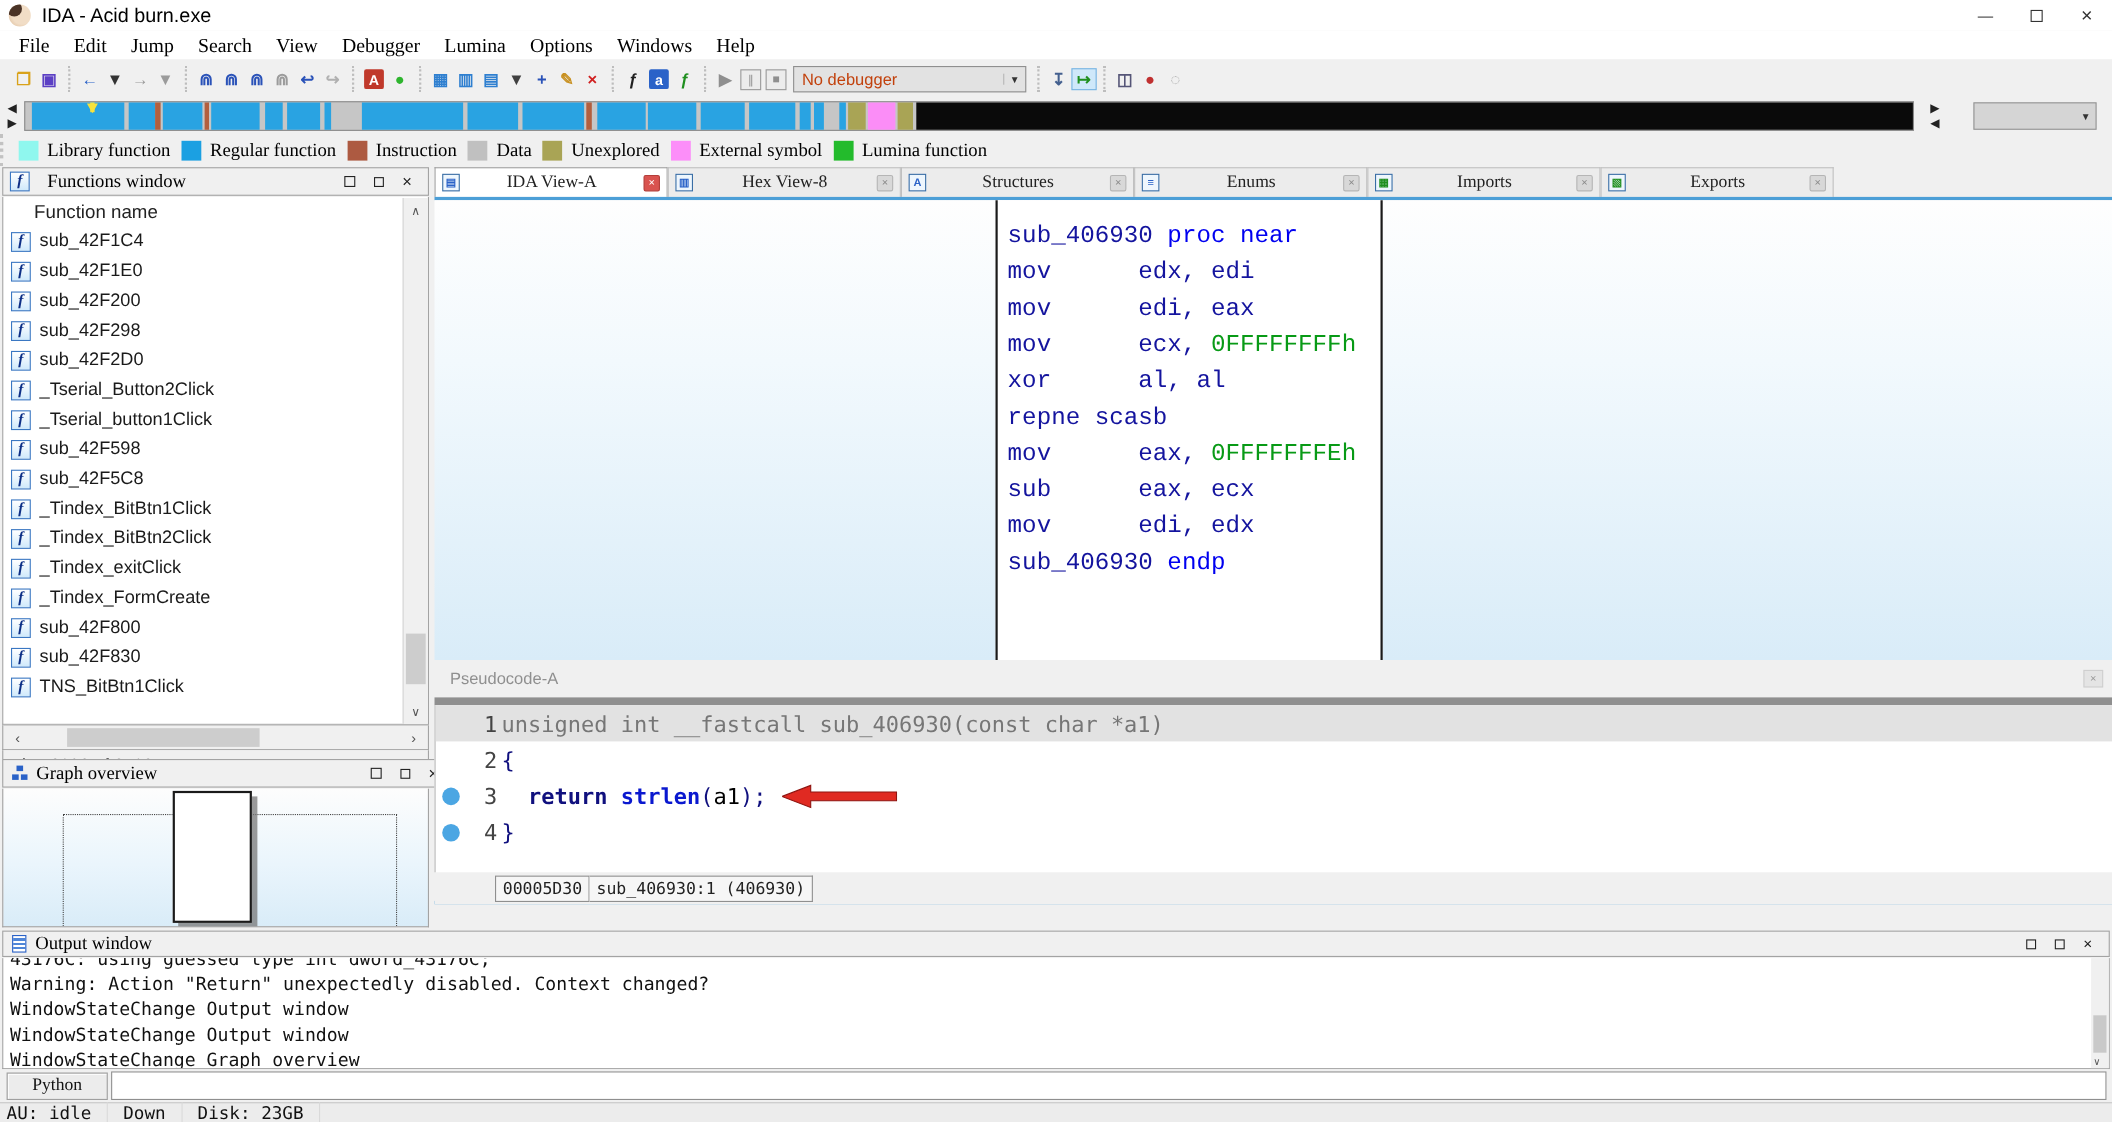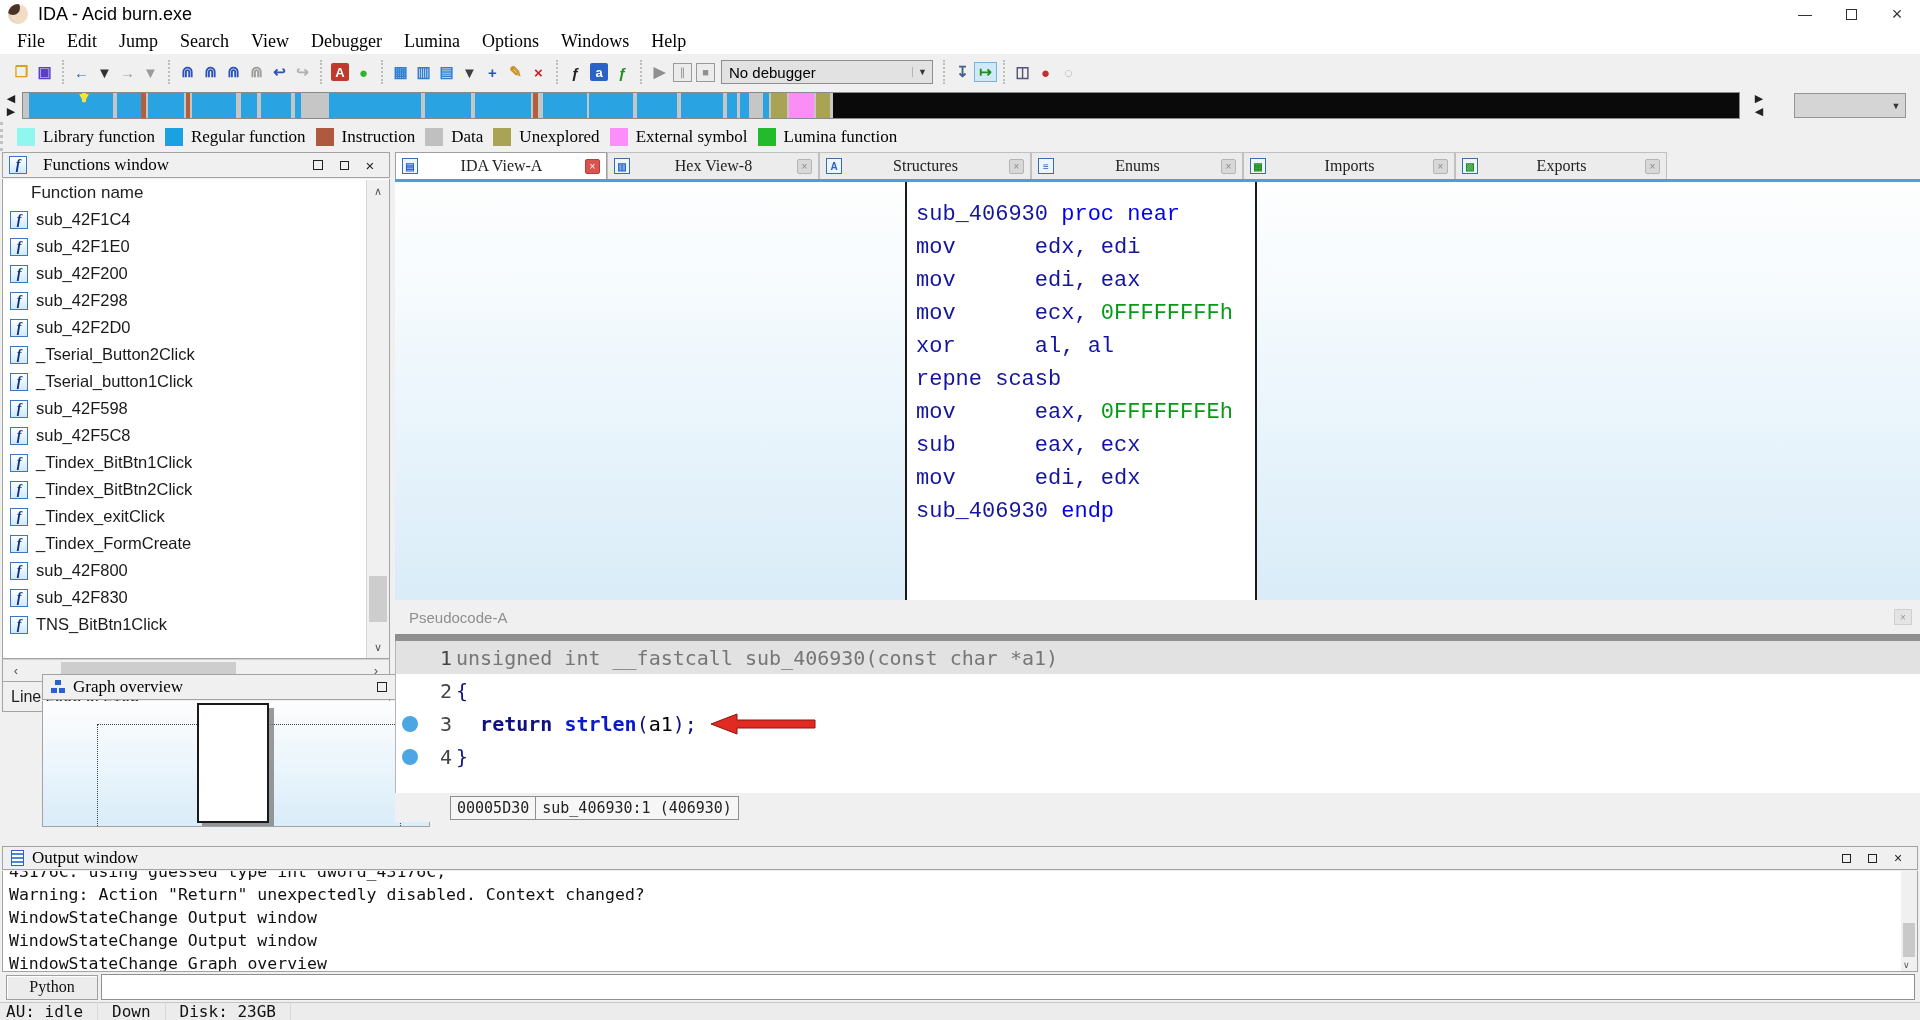--- a/index.html
+++ b/index.html
@@ -30,21 +30,21 @@
   
   #toolbar { left:0; top:54px; width:1920px; height:36px; background:#f0f0f0; display:flex; align-items:center; padding-left:4px; }
   .tb-group { display:flex; align-items:center; padding:0 6px; border-left:2px dotted #bdbdbd; height:24px; }
   .tb-group:first-child { border-left:none; }
   .tb-icon { width:23px; height:20px; display:flex; align-items:center; justify-content:center;
     font-size:15px; font-weight:bold; cursor:default; }
   .tb-icon.boxed { width:18px; height:18px; border-radius:2px; margin:0 3px; font-size:13px; }
   .tb-icon.boxed2 { width:19px; height:19px; border:1px solid #9a9a9a; background:#ececec; margin:0 2px; font-size:11px; font-weight:normal; }
   .tb-icon.hl { background:#cfe8fa; border:1px solid #78b3e0; }
   .tb-combo { width:212px; height:24px; background:#e2e2e2; border:1px solid #8f8f8f; display:flex; align-items:center; margin:0 4px; }
-  .tb-combo-label { flex:1; font-size:15px; padding-left:7px; color:#000000; }
+  .tb-combo-label { flex:1; font-size:15px; padding-left:7px; color:#c2410c; }
   .tb-combo-arrow { width:20px; font-size:9px; color:#333; text-align:center; border-left:1px solid #b5b5b5; }
 
   
   #navband { left:0; top:90px; width:1920px; height:32px; background:#f0f0f0; }
   .nb-arrow { position:absolute; font-size:11px; color:#222; width:14px; text-align:center; cursor:default; }
   #nav-track { position:absolute; left:22px; top:2px; width:1718px; height:27px; background:#c6c6c6; border:1px solid #8a8a8a; overflow:hidden; }
   .nb-seg { position:absolute; top:0; height:27px; }
   #nav-marker { position:absolute; top:1px; width:0; height:0; border-left:5px solid transparent; border-right:5px solid transparent; border-top:9px solid #f7e23c; }
   #nav-marker::after { content:''; position:absolute; left:-2px; top:-10px; width:4px; height:9px; background:#f7e23c; }
   #nav-zoom-combo { position:absolute; left:1794px; top:3px; width:112px; height:25px; background:#d5d5d5; border:1px solid #949494; display:flex; align-items:center; }
@@ -78,21 +78,21 @@
   #func-vscroll { position:absolute; right:1px; top:28px; width:23px; height:478px; background:#f0f0f0; border-left:1px solid #d5d5d5; }
   #func-vscroll .sc-btn { position:absolute; left:0; width:22px; height:22px; display:flex; align-items:center; justify-content:center; font-size:11px; color:#555; }
   #func-vthumb { position:absolute; left:2px; top:396px; width:18px; height:46px; background:#cdcdcd; }
   #func-hscroll { position:absolute; left:0; top:507px; width:388px; height:23px; background:#f0f0f0; border:1px solid #a3a3a3; border-top:1px solid #d0d0d0; }
   #func-hscroll .sc-btn { position:absolute; top:0; width:22px; height:21px; display:flex; align-items:center; justify-content:center; font-size:13px; color:#555; }
   #func-hthumb { position:absolute; left:58px; top:2px; width:175px; height:17px; background:#cdcdcd; }
   #func-status { position:absolute; left:0; top:530px; width:388px; height:30px; background:#f0f0f0; border:1px solid #a3a3a3; border-top:none;
     font-size:16px; color:#222; display:flex; align-items:center; padding-left:8px; }
 
   
-  #go-panel { left:2px; top:674px; width:412px; height:153px;margin-left:40px; }
+  #go-panel { left:2px; top:690px; width:412px; height:153px; }
   #go-body { position:absolute; left:0; top:27px; width:388px; height:126px; border:1px solid #a3a3a3; border-top:none;
     background:linear-gradient(180deg,#fdfdfd 0%, #eaf5fc 55%, #d9ecf8 100%); overflow:hidden; }
   #go-dotted { position:absolute; left:54px; top:23px; width:304px; height:110px; border:1px dotted #444; }
   #go-node { position:absolute; left:154px; top:2px; width:72px; height:120px; background:#fff; border:2px solid #1a1a1a; box-shadow:5px 5px 0 rgba(120,120,120,.75); }
   .icon-tree { width:14px; height:14px; position:relative; margin-left:8px; }
   .icon-tree::before { content:''; position:absolute; left:4px; top:0; width:6px; height:5px; background:#2a62c8; box-shadow:-4px 8px 0 #2a62c8, 4px 8px 0 #2a62c8; }
 
   
   #right-dock { left:395px; top:152px; width:1525px; height:670px; }
   #tabbar { position:absolute; left:0; top:0; width:1525px; height:27px; display:flex; background:#f0f0f0; }

